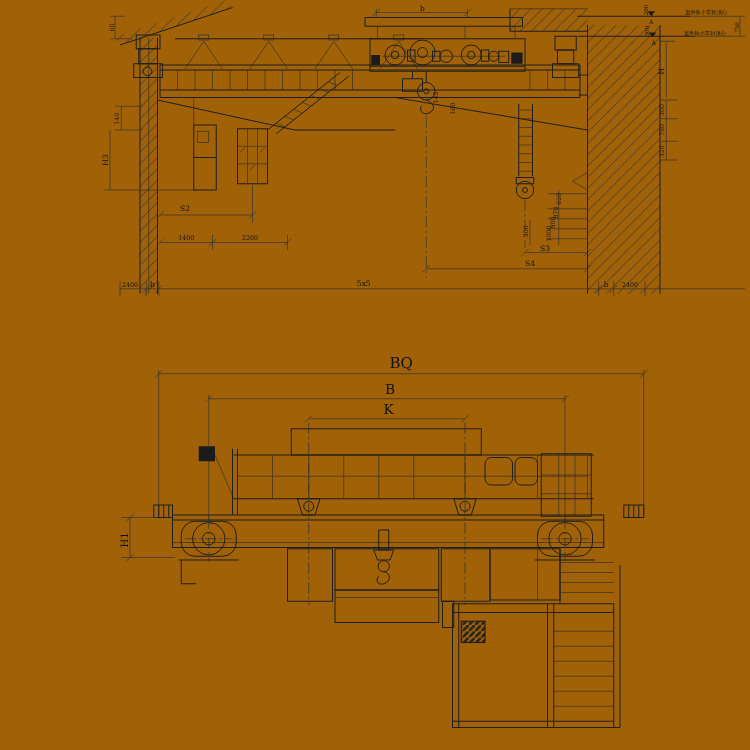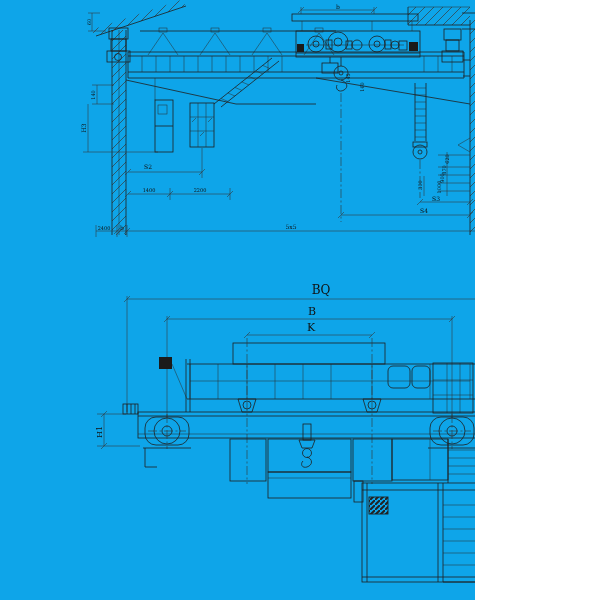--- a/index.html
+++ b/index.html
@@ -1,16 +1,16 @@
 <!DOCTYPE html>
 <html><head>
 <meta charset="utf-8">
 <style>
   html,body{margin:0;padding:0;background:#ffffff;}
-  .page{width:475px;height:600px;position:relative;background:#0ea5e9;overflow:hidden;}
+  .page{width:600px;height:600px;position:relative;background:#a16207;overflow:hidden;}
   svg{display:block;}
   svg *{vector-effect:none;}
   .ln{stroke:#1f1f1f;stroke-width:0.8;fill:none;}
   .ln-thin{stroke:#2a2a2a;stroke-width:0.5;fill:none;}
   .fill-ink{fill:#1b1b1b;stroke:none;}
   .cl{stroke:#333;stroke-width:0.6;fill:none;stroke-dasharray:9 2.5 2 2.5;}
   .dim{stroke:#333;stroke-width:0.55;fill:none;}
   #labels-layer text{fill:#111;font-family:"DejaVu Serif", serif;}
 </style>
 </head>

